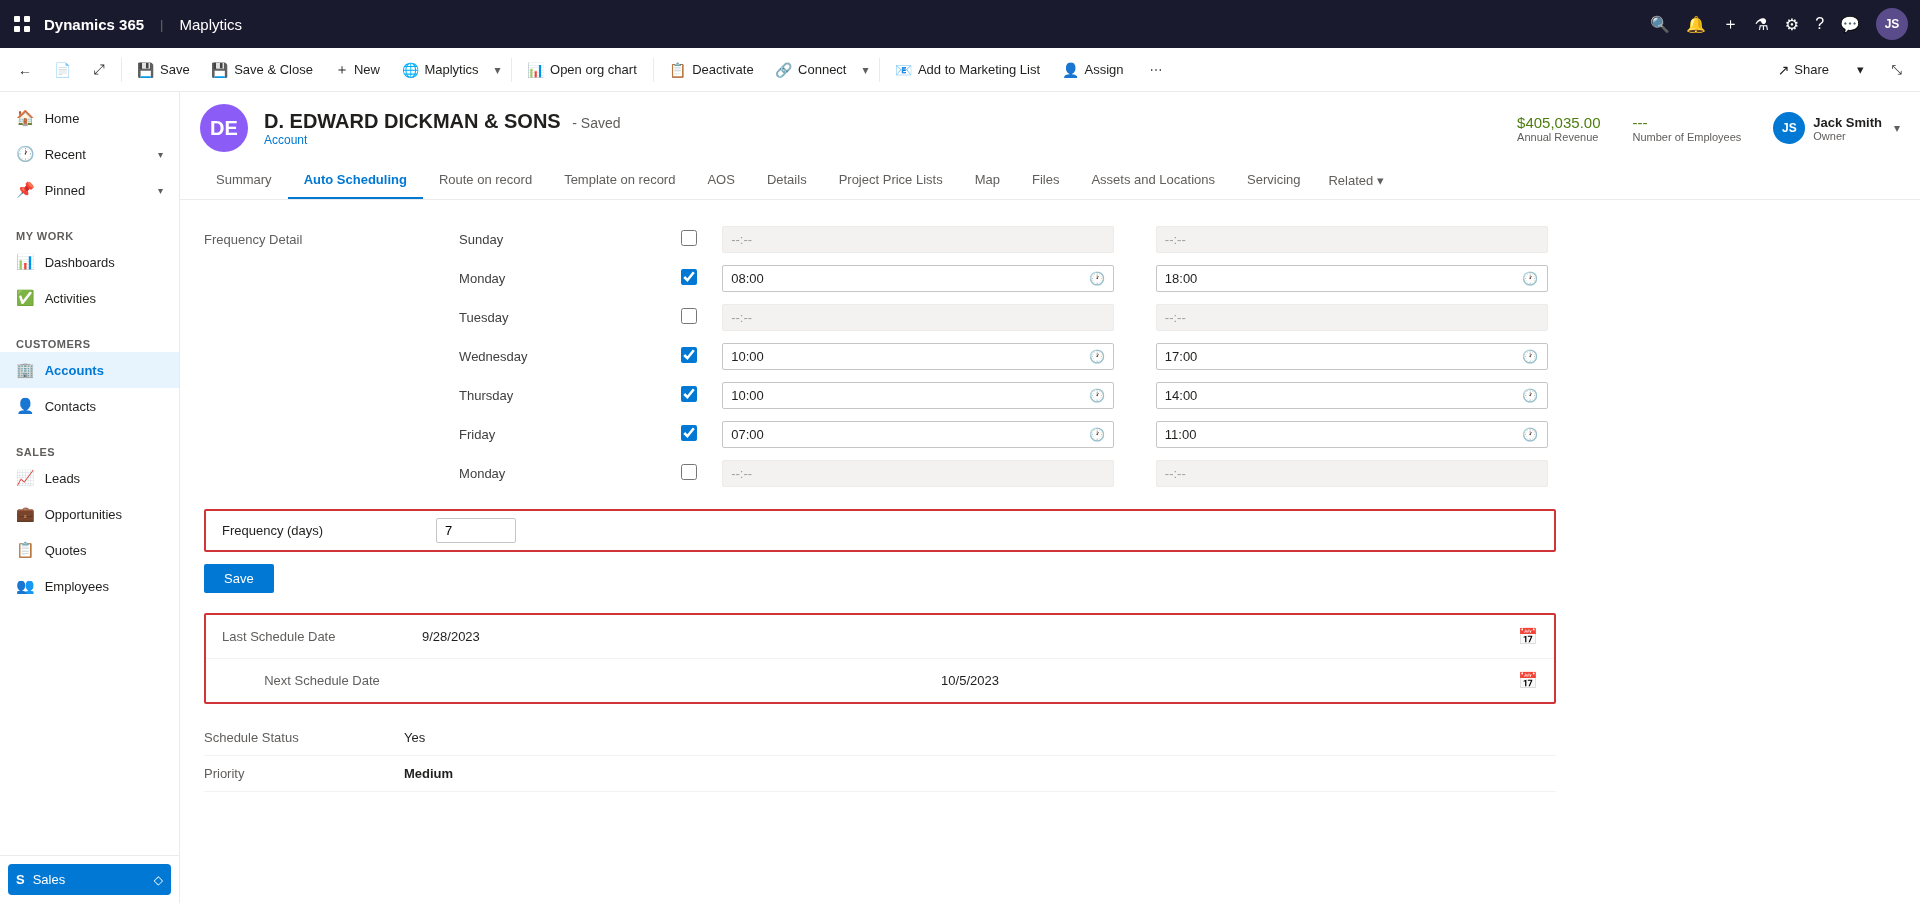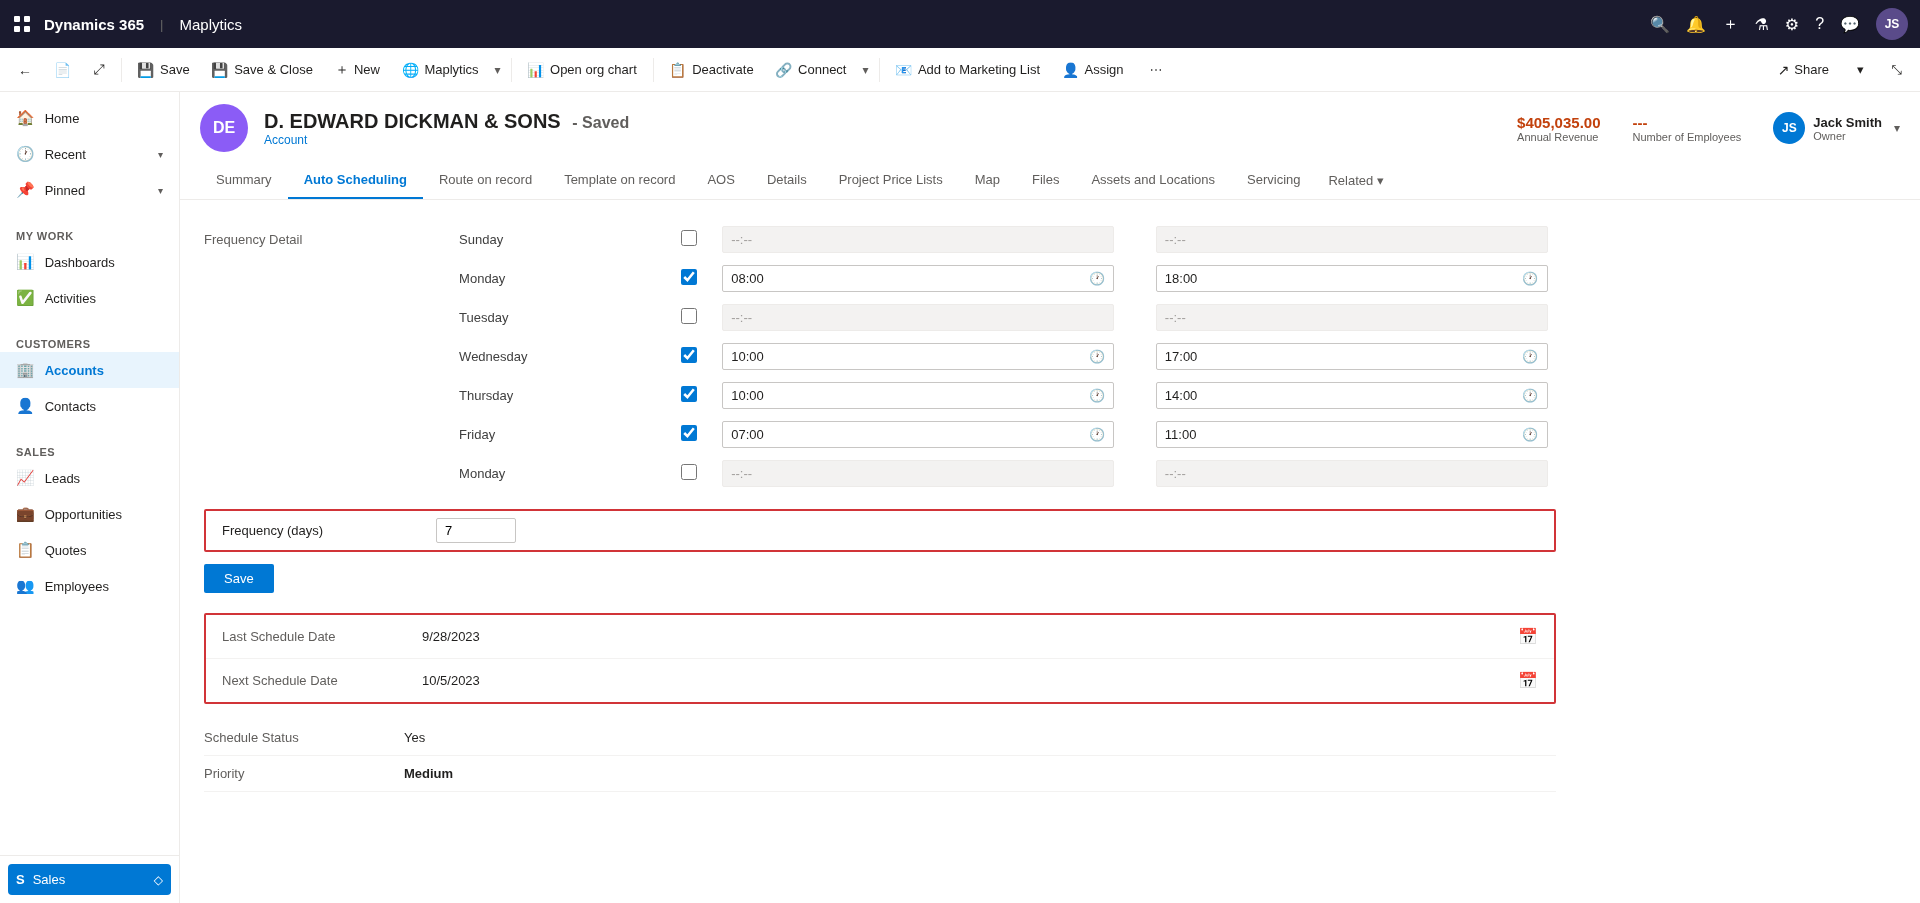--- a/index.html
+++ b/index.html
@@ -89,27 +89,27 @@
     .content-area { flex: 1; display: flex; flex-direction: column; overflow: hidden; background: #f3f2f1; }
 
     
     .record-header {
       background: #fff;
       padding: 12px 20px 0;
       border-bottom: 1px solid #edebe9;
       flex-shrink: 0;
     }
     .record-header-top { display: flex; align-items: center; gap: 16px; margin-bottom: 10px; }
-    .record-avatar { background: #8b5cf6; color: #fff; border-radius: 50%; width: 48px; height: 48px; display: flex; align-items: center; justify-content: center; font-size: 16px; font-weight: 700; flex-shrink: 0; }
+    .record-avatar { background: #8b5cf6; color: #fff; border-radius: 50%; width: 48px; height: 48px; display: flex; align-items: center; justify-content: center; font-size: 20px; font-weight: 700; flex-shrink: 0; }
     .record-title { font-size: 20px; font-weight: 700; color: #201f1e; }
-    .record-saved { font-size: 16px; color: #605e5c; margin-left: 8px; font-weight: bold; }
+    .record-saved { font-size: 14px; color: #605e5c; margin-left: 8px; }
     .record-subtitle { font-size: 12px; color: #0078d4; }
     .record-meta { margin-left: auto; display: flex; align-items: center; gap: 32px; }
     .record-meta-item { text-align: left; }
-    .record-meta-value { font-size: 15px; font-weight: 700; color: #c2410c; }
+    .record-meta-value { font-size: 15px; font-weight: 400; color: #4d7c0f; }
     .record-meta-label { font-size: 11px; color: #605e5c; }
     .record-owner { display: flex; align-items: center; gap: 8px; }
     .owner-avatar { background: #0078d4; color: #fff; border-radius: 50%; width: 32px; height: 32px; display: flex; align-items: center; justify-content: center; font-size: 12px; font-weight: 600; }
     .owner-info { font-size: 13px; font-weight: 600; }
     .owner-role { font-size: 11px; color: #605e5c; }
     .owner-expand { font-size: 12px; color: #605e5c; cursor: pointer; margin-left: 4px; }
 
     
     .tabs { display: flex; gap: 0; overflow-x: auto; }
     .tab {
@@ -203,21 +203,21 @@
       padding: 0;
       margin-bottom: 16px;
       background: #fff;
     }
     .schedule-date-row {
       display: flex;
       align-items: center;
       padding: 12px 16px;
       border-bottom: 1px solid #f3f2f1;
     }
-    .schedule-date-row:last-child { border-bottom: none; }
+    .schedule-date-row:last-child { border-bottom: none; text-align: center; }
     .schedule-date-label { width: 200px; font-size: 13px; color: #605e5c; flex-shrink: 0; }
     .schedule-date-value { font-size: 13px; color: #201f1e; flex: 1; }
     .calendar-icon { color: #605e5c; font-size: 16px; cursor: pointer; margin-left: auto; }
 
     
     .field-row { display: flex; align-items: center; padding: 10px 0; border-bottom: 1px solid #f3f2f1; }
     .field-label { width: 200px; font-size: 13px; color: #605e5c; flex-shrink: 0; }
     .field-value { font-size: 13px; color: #201f1e; }
     .field-value.bold { font-weight: 700; }
 

